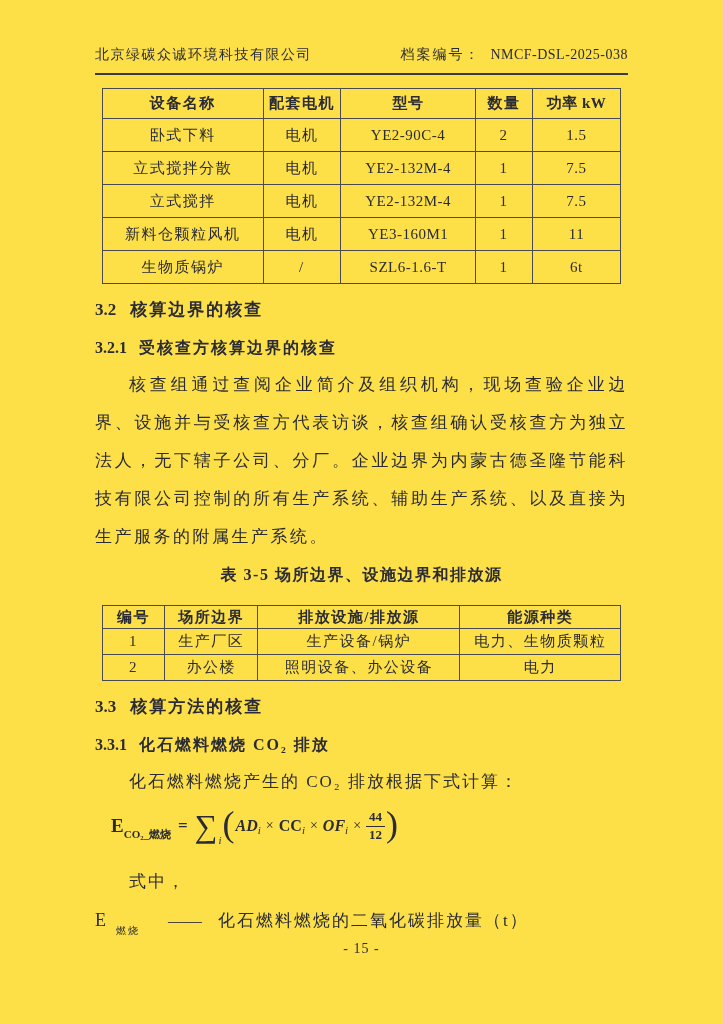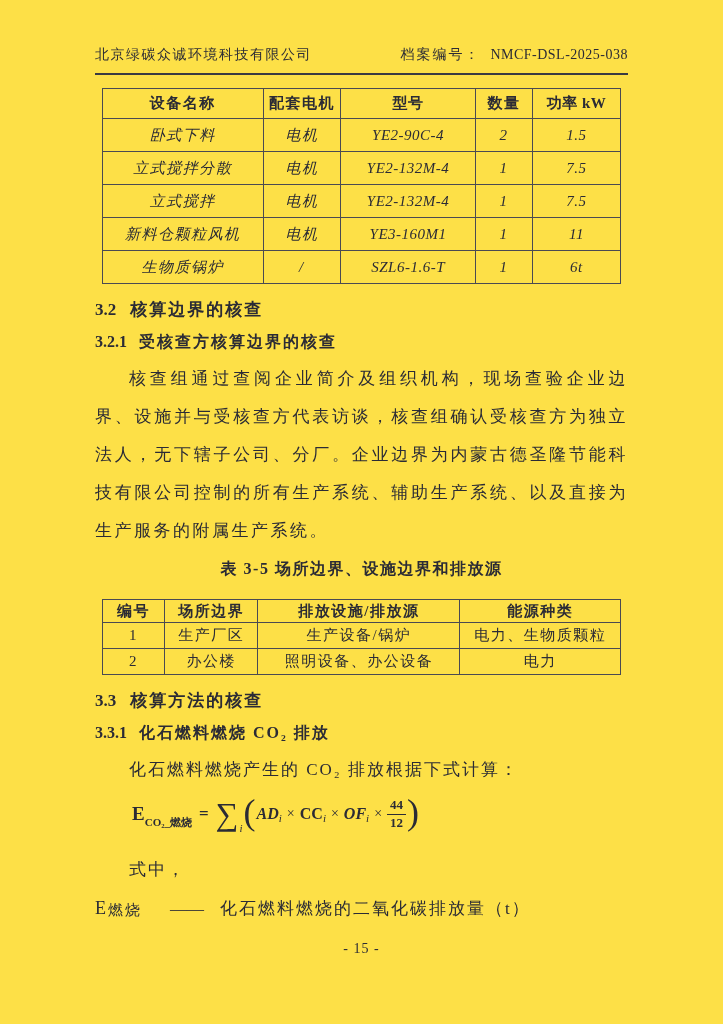--- a/index.html
+++ b/index.html
@@ -40,21 +40,21 @@
     text-align: center;
     color: #2b2b35;
   }
   th, td {
     border: 1px solid #4a4a52;
     letter-spacing: 1.5px;
     padding: 0 2px;
   }
   .equip-table { margin-top: 13px; }
   .equip-table th { height: 30px; font-weight: bold; }
-  .equip-table td { height: 33px; font-style: italic; }
+  .equip-table td { height: 33px; }
   .equip-table .c0 { width: 31%; }
   .equip-table .c1 { width: 15%; }
   .equip-table .c2 { width: 26%; letter-spacing: 0.5px; }
   .equip-table .c3 { width: 11%; }
   .equip-table .c4 { width: 17%; letter-spacing: 0.5px; }
   .bound-table { margin-top: 19px; }
   .bound-table th { height: 23px; font-weight: bold; }
   .bound-table td { height: 26px; }
   .bound-table .b0 { width: 12%; }
   .bound-table .b1 { width: 18%; }
@@ -62,21 +62,21 @@
   .bound-table .b3 { width: 31%; }
   
   .h2 {
     margin-top: 14px;
     font-size: 17px;
     font-weight: bold;
     letter-spacing: 2px;
   }
   .h2 .num { letter-spacing: 0; margin-right: 14px; }
   .h3 {
-    margin-top: 11px;
+    margin-top: 17px;
     font-size: 16px;
     font-weight: bold;
     letter-spacing: 2px;
   }
   .h3 .num { letter-spacing: 0; margin-right: 12px; }
   .para {
     margin-top: 7px;
     font-size: 17px;
     line-height: 38px;
     letter-spacing: 2.5px;
@@ -92,21 +92,21 @@
   }
   .para-intro {
     margin-top: 14px;
     font-size: 17px;
     letter-spacing: 2px;
     text-indent: 2em;
   }
   
   .formula {
     margin-top: 10px;
-    margin-left: 37px;
+    margin-left: 16px;
     display: flex;
     align-items: center;
     height: 46px;
     font-family: "Liberation Serif", "DejaVu Serif", serif;
   }
   .f-base { font-size: 19px; font-weight: 600; }
   .f-sub  { font-size: 11px; font-weight: 600; position: relative; top: 6px; letter-spacing: 0; }
   .f-eq   { font-size: 17px; font-weight: 600; margin: 0 7px; }
   .f-sigma-wrap { display: inline-flex; align-items: flex-end; margin-right: 2px; }
   .f-sigma { font-size: 32px; line-height: 1; }
@@ -127,21 +127,21 @@
     text-indent: 2em;
   }
   .where-def {
     margin-top: 16px;
     font-size: 17px;
     letter-spacing: 2px;
     display: flex;
     align-items: baseline;
   }
   .wd-sym { font-size: 18px; letter-spacing: 0; }
-  .wd-sub { font-size: 15px; position: relative; top: 1px; margin-left: 2px; }
+  .wd-sub { font-size: 10px; position: relative; top: 8px; margin-left: 10px; }
   .wd-dash { margin: 0 16px 0 28px; letter-spacing: 0; }
   
   .page-number {
     position: absolute;
     left: 0; right: 0;
     top: 941px;
     text-align: center;
     font-size: 14px;
     letter-spacing: 1px;
   }

